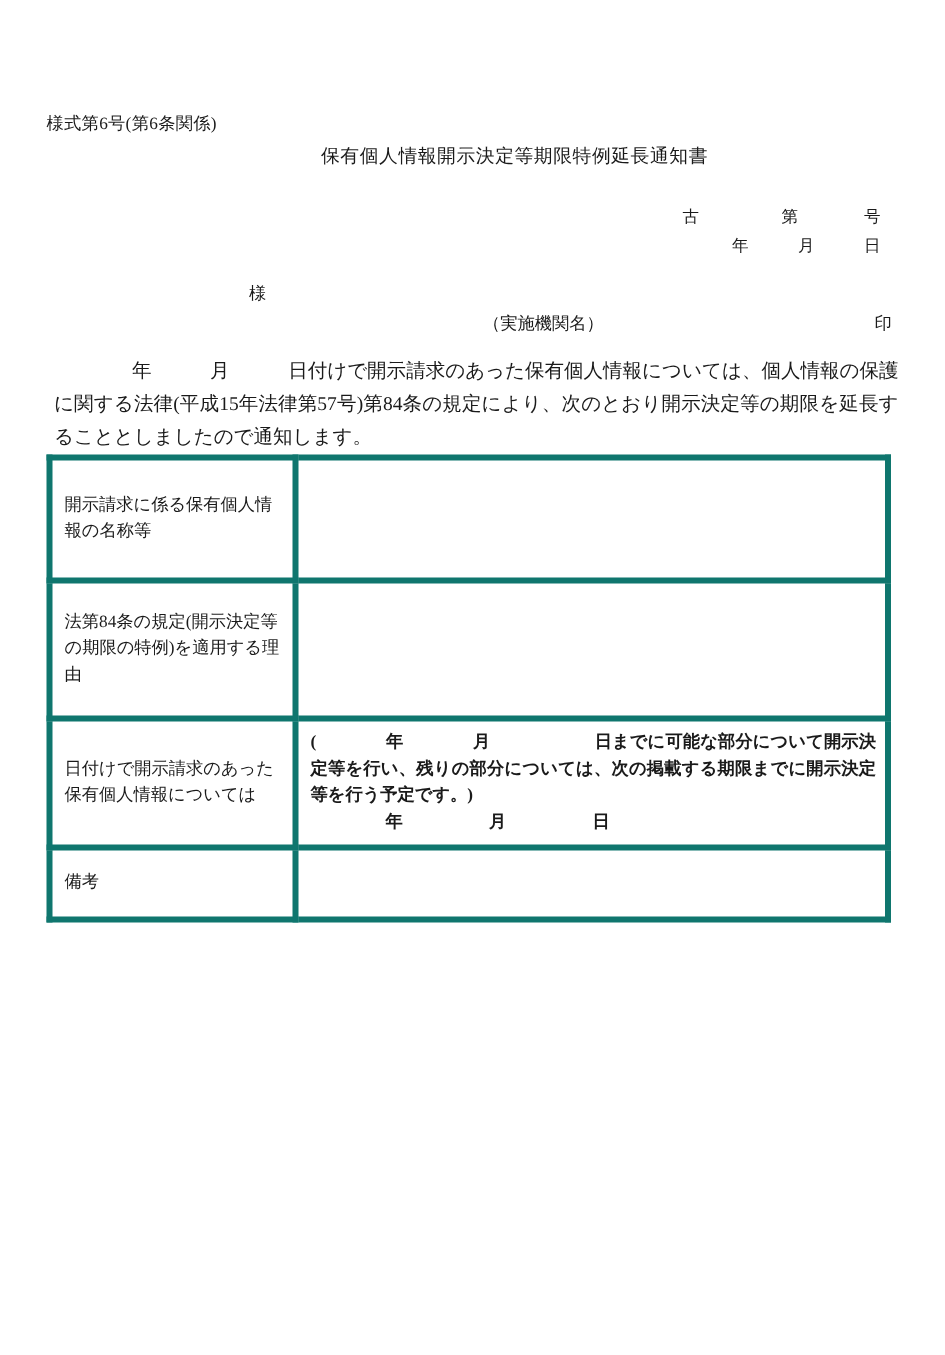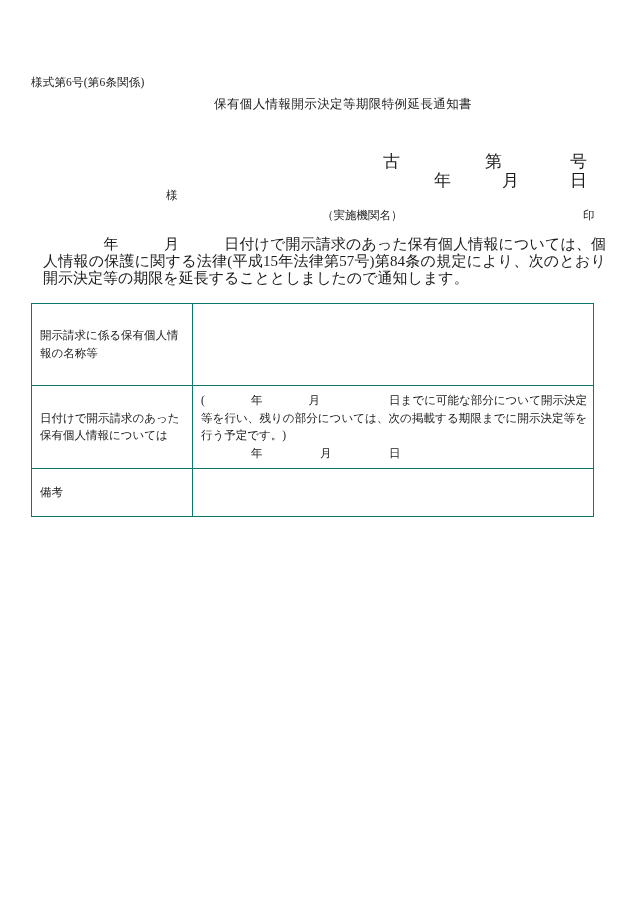--- a/index.html
+++ b/index.html
@@ -40,22 +40,22 @@
     font-size: 12.5px;
     letter-spacing: 0.4px;
     white-space: nowrap;
     padding-left: 28px;
   }
 
   
   .meta-block {
     position: absolute;
     right: 37px;
-    top: 152px;
-    font-size: 17px;
+    top: 136px;
+    font-size: 11px;
     line-height: 19px;
   }
   .meta-line {
     display: block;
     white-space: pre;
     text-align: right;
   }
 
   
   .addressee {
@@ -83,53 +83,54 @@
     position: absolute;
     left: 583px;
     top: 0;
     font-size: 11.5px;
     white-space: nowrap;
   }
 
   
   .body-text {
     position: absolute;
-    left: 43px;
+    left: 36px;
     top: 236px;
     width: 563px;
-    font-size: 15px;
-    line-height: 17px;
+    font-size: 13px;
+    line-height: 22px;
     text-align: justify;
     text-justify: inter-character;
     white-space: pre-wrap;
   }
 
   
   .form-table {
     position: absolute;
     left: 31px;
     top: 303px;
     width: 563px;
     border-collapse: collapse;
     table-layout: fixed;
   }
   .form-table td {
-    border: 1px solid #0f766e;
+    border: 4px solid #0f766e;
     font-size: 11.5px;
     line-height: 17.5px;
     vertical-align: middle;
     padding: 6px 8px;
   }
   .form-table td.label-cell {
     width: 144px;
     vertical-align: middle;
   }
   .form-table td.value-cell {
     vertical-align: top;
     padding: 6px 6px 6px 8px;
+    font-weight: bold;
   }
   .form-table td.value-cell.mid {
     vertical-align: middle;
   }
   .row-tall     { height: 82px; }
   .row-tall2    { height: 92px; }
   .row-period   { height: 76px; }
   .row-short    { height: 44px; }
   .row-remarks  { height: 48px; margin-top: 36px; }
 
@@ -181,20 +182,28 @@
     <tbody>
       <tr class="row-tall">
         <td class="label-cell">
           <span class="label-text">開示請求に係る保有個人情報の名称等</span>
         </td>
         <td class="value-cell">
           <span class="cell-para"></span>
         </td>
       </tr>
 
+      <tr class="row-tall2">
+        <td class="label-cell">
+          <span class="label-text">法第84条の規定(開示決定等の期限の特例)を適用する理由</span>
+        </td>
+        <td class="value-cell">
+          <span class="cell-para"></span>
+        </td>
+      </tr>
 
       <tr class="row-period">
         <td class="label-cell">
           <span class="label-text">日付けで開示請求のあった保有個人情報については</span>
         </td>
         <td class="value-cell">
           <span class="cell-para">(　　　　年　　　　月　　　　　　日までに可能な部分について開示決定等を行い、残りの部分については、次の掲載する期限までに開示決定等を行う予定です。)</span>
           <span class="cell-dateline">年　　　　　月　　　　　日</span>
         </td>
       </tr>

